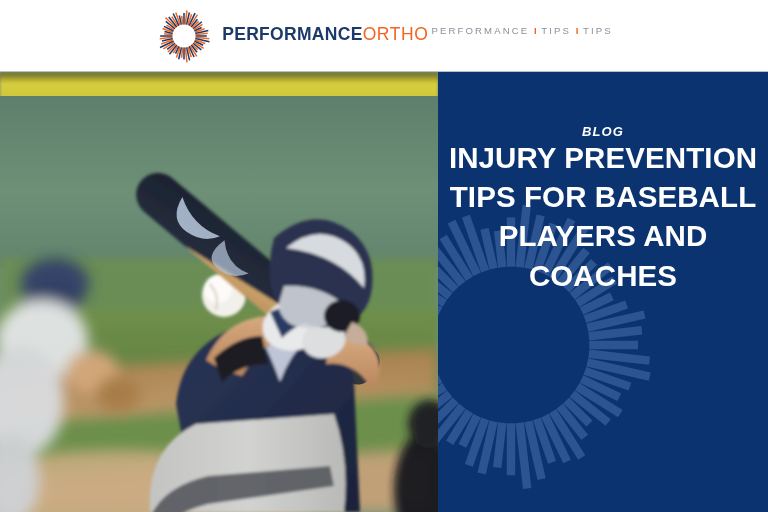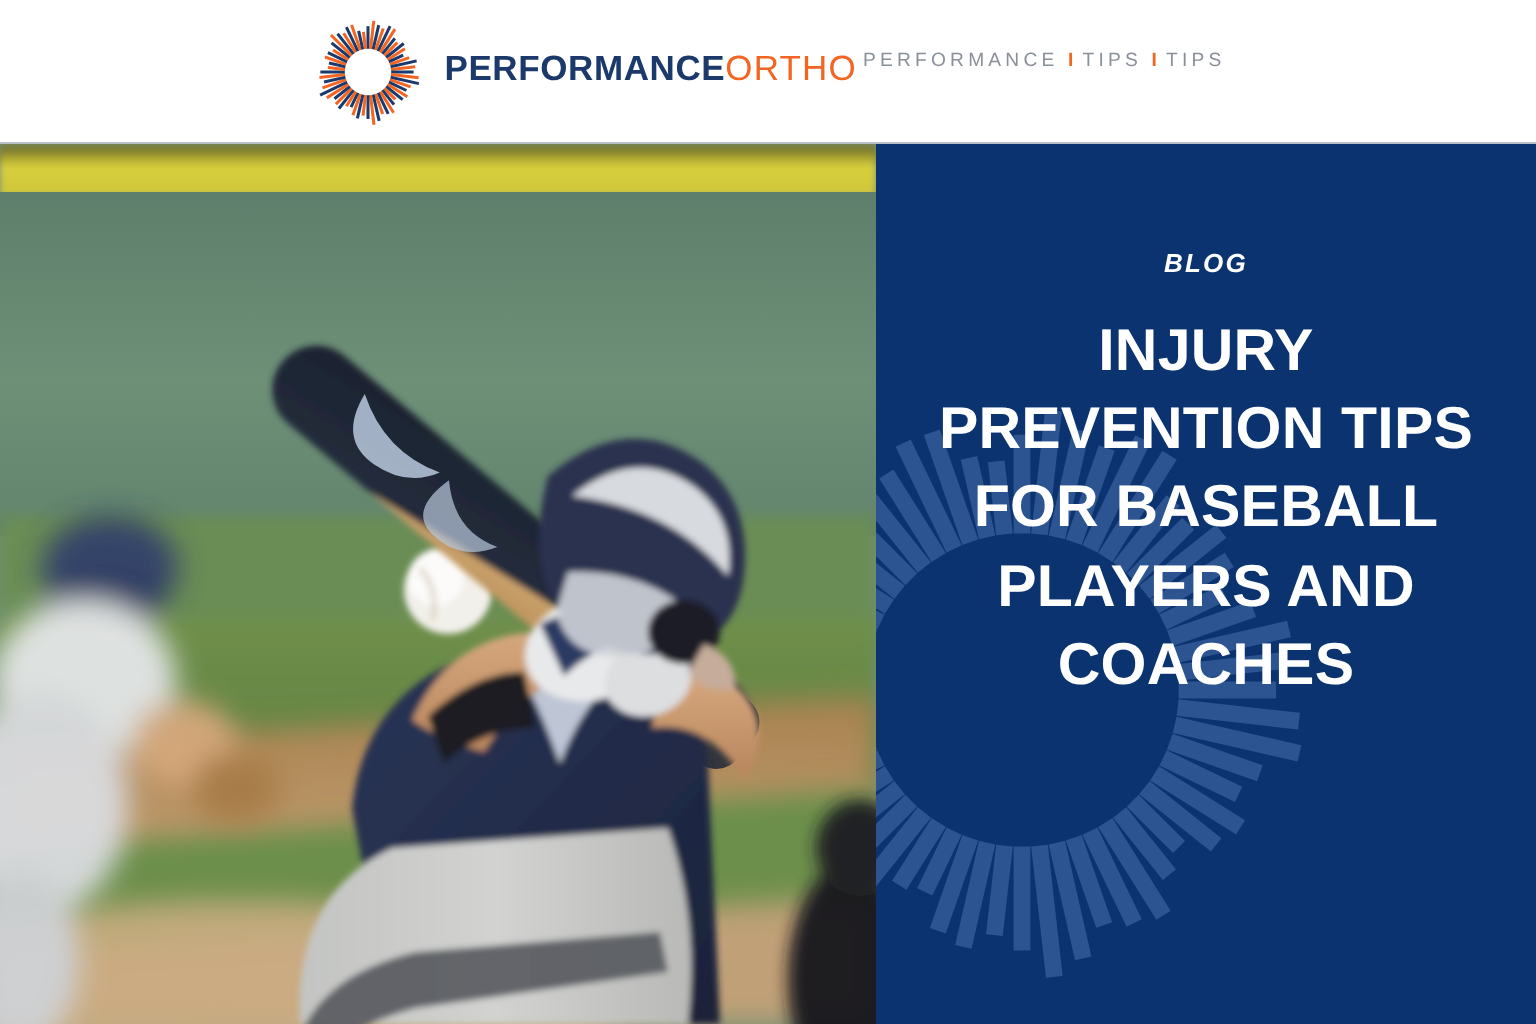--- a/index.html
+++ b/index.html
@@ -125,21 +125,21 @@
     letter-spacing: 1.1px;
     line-height: 1;
     margin: 0 0 0 0;
   }
   .panel-title {
     color: #ffffff;
     font-size: 29.5px;
     font-weight: bold;
     line-height: 1.33;
     letter-spacing: 0.1px;
-    margin: 18px;
+    margin: 0;
     padding: 0 10px;
   }
 </style>
 </head>
 <body>
 
 <div class="page">
 
   <div class="header">
     <div class="logo">

